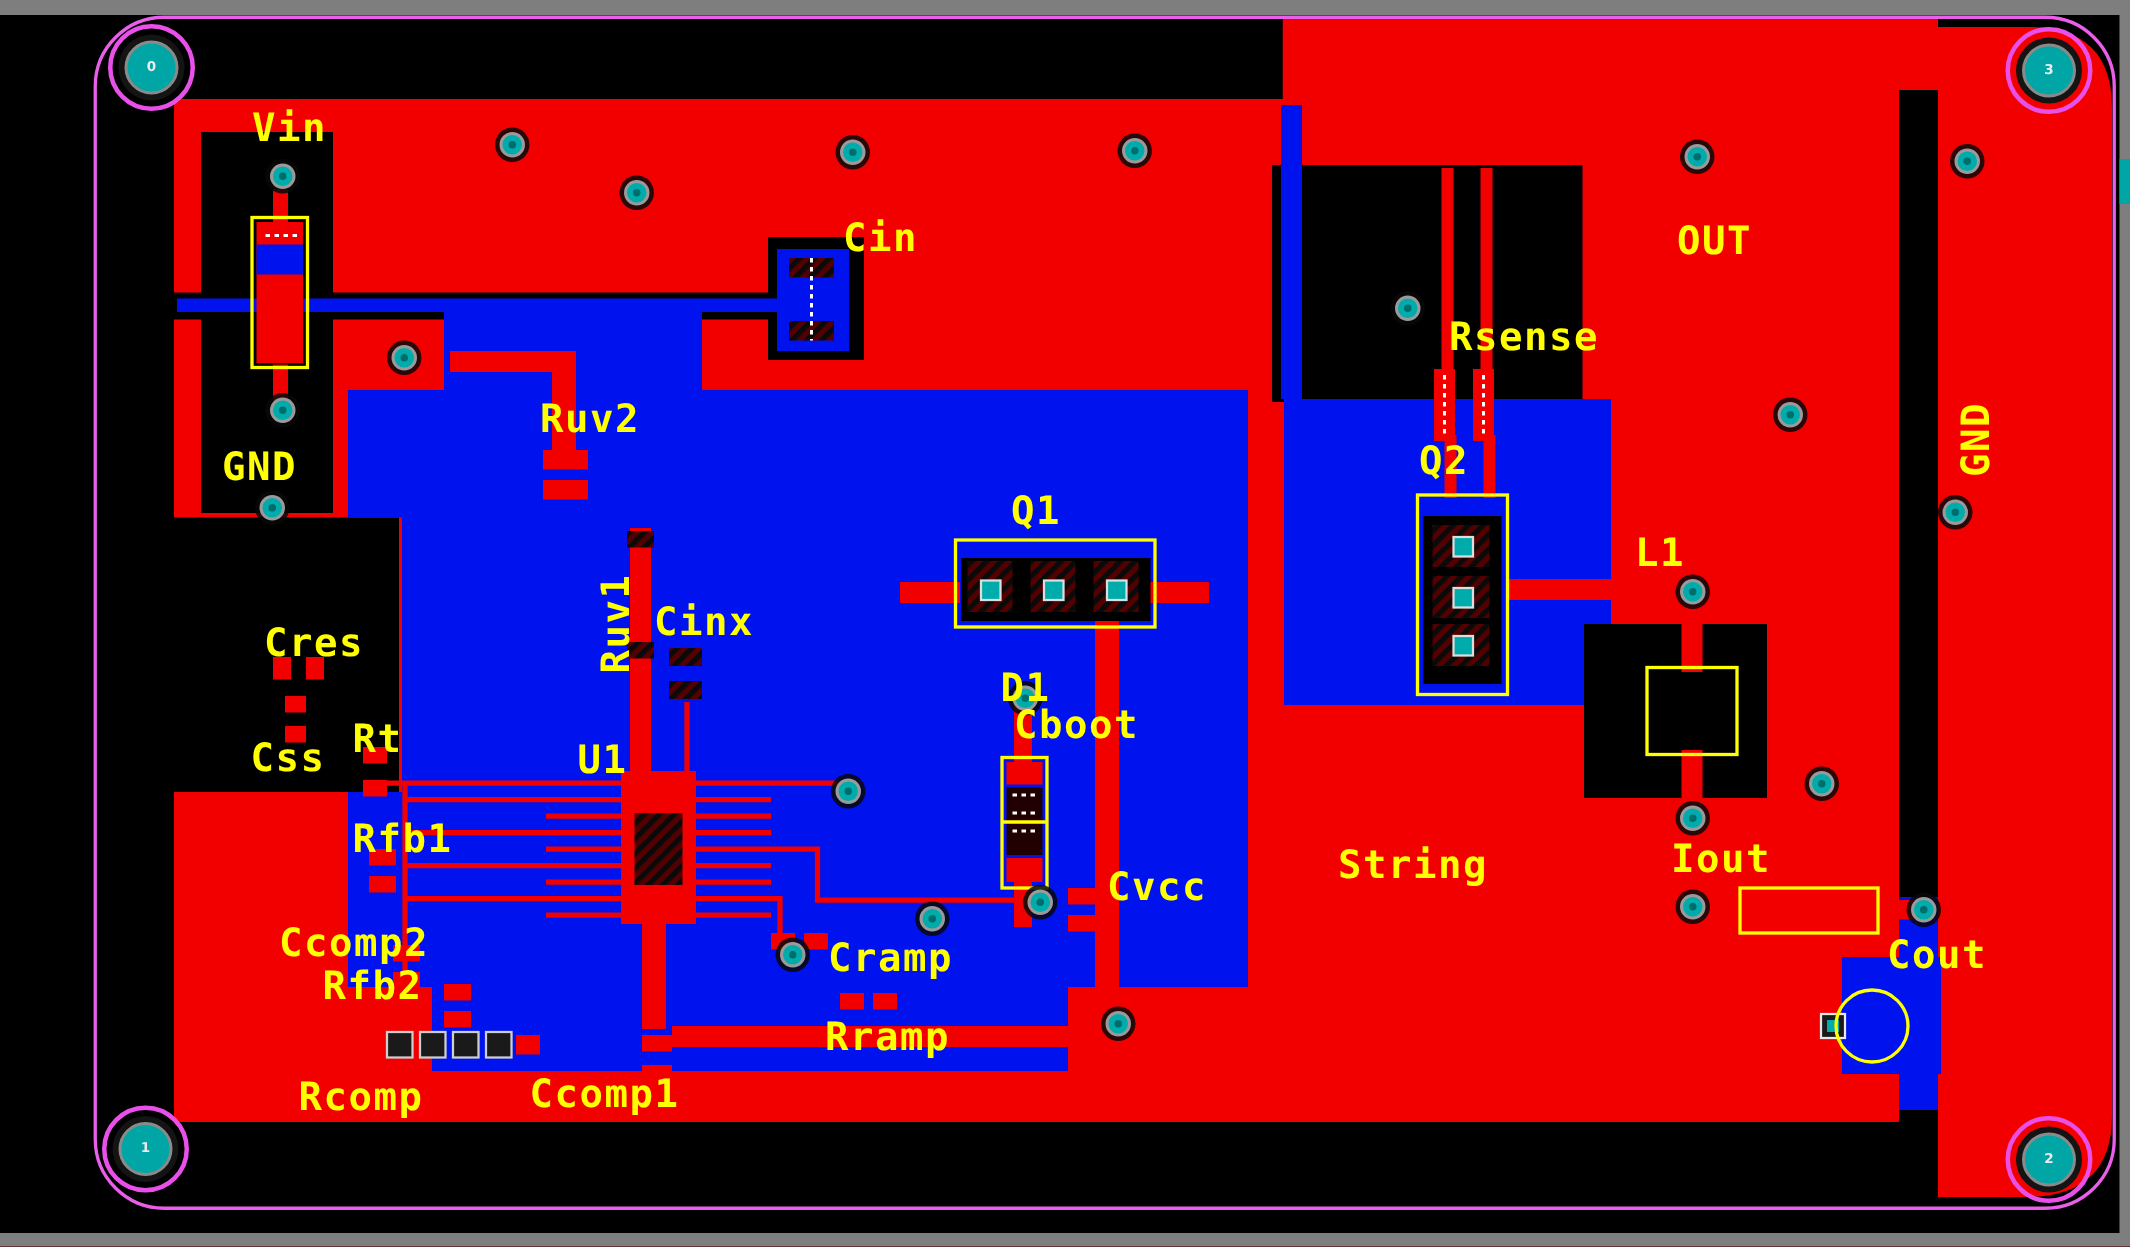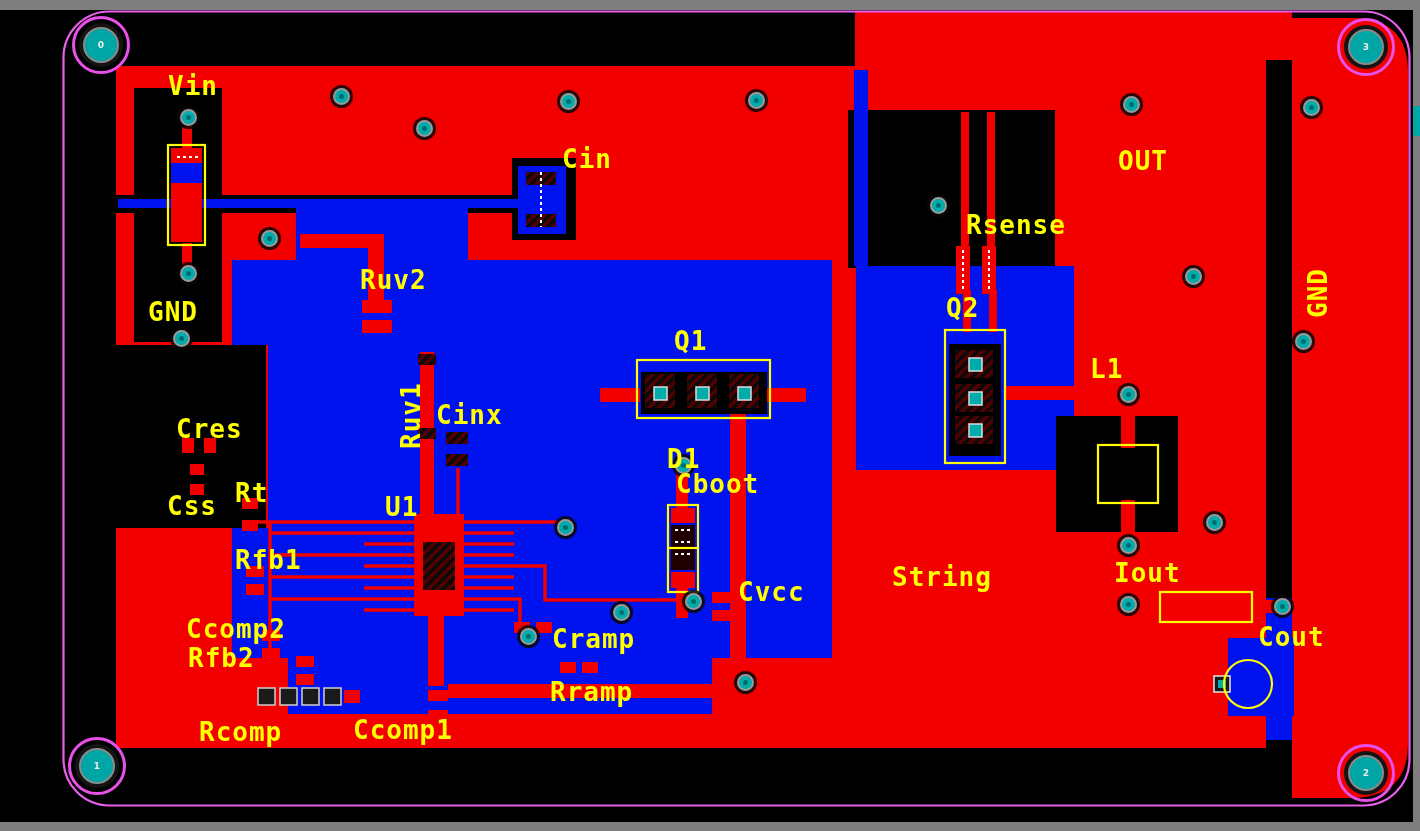--- a/index.html
+++ b/index.html
@@ -247,21 +247,21 @@
       <div class="pcb-label" style="left: 167px; top: 445px; margin-top: 48px;">Css</div>
       <div class="pcb-label" style="left: 235px; top: 452px; margin-top: 28px;">Rt</div>
       <div class="pcb-label" style="left: 385px; top: 494px;">U1</div>
       <div class="pcb-label" style="left: 667px; top: 446px;">D1</div>
       <div class="pcb-label" style="left: 676px; top: 458px; margin-top: 13px;">Cboot</div>
       <div class="pcb-label" style="left: 235px; top: 547px;">Rfb1</div>
       <div class="pcb-label" style="left: 738px; top: 579px;">Cvcc</div>
       <div class="pcb-label" style="left: 892px; top: 564px;">String</div>
       <div class="pcb-label" style="left: 1114px; top: 560px;">Iout</div>
       <div class="pcb-label" style="left: 186px; top: 616px;">Ccomp2</div>
-      <div class="pcb-label" style="left: 188px; top: 645px; text-align: right;">Rfb2</div>
+      <div class="pcb-label" style="left: 215px; top: 645px; text-align: right;">Rfb2</div>
       <div class="pcb-label" style="left: 552px; top: 626px;">Cramp</div>
       <div class="pcb-label" style="left: 1258px; top: 624px; text-align: center;">Cout</div>
       <div class="pcb-label" style="left: 550px; top: 679px;">Rramp</div>
       <div class="pcb-label" style="left: 199px; top: 719px;">Rcomp</div>
       <div class="pcb-label" style="left: 353px; top: 717px;">Ccomp1</div>
       <div class="pcb-label rot" style="left: 1305px; top: 318px;">GND</div>
     </div>
 
   <div id="hole-layer">
       <div class="hole" style="left: 101px; top: 45px;">

